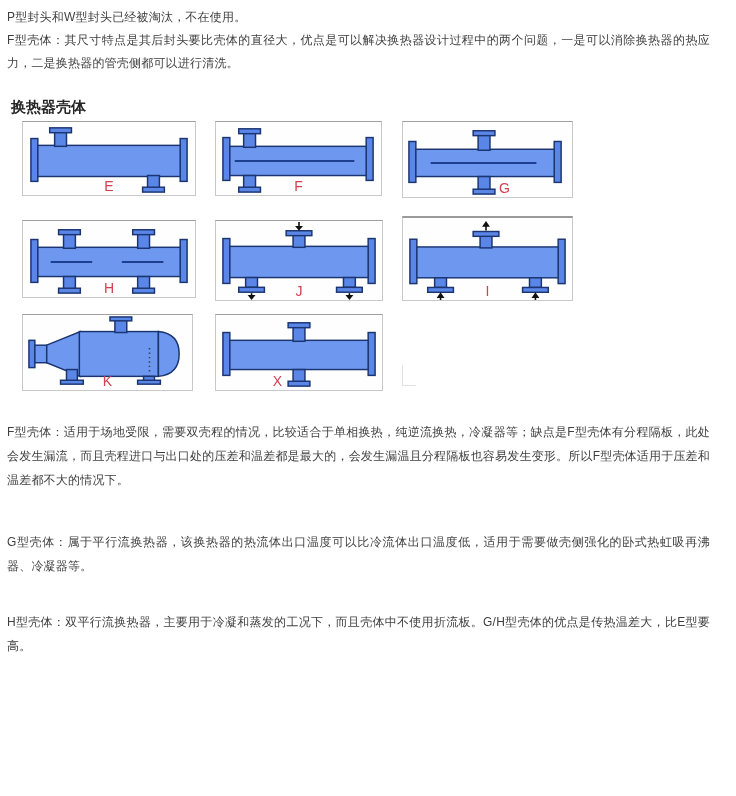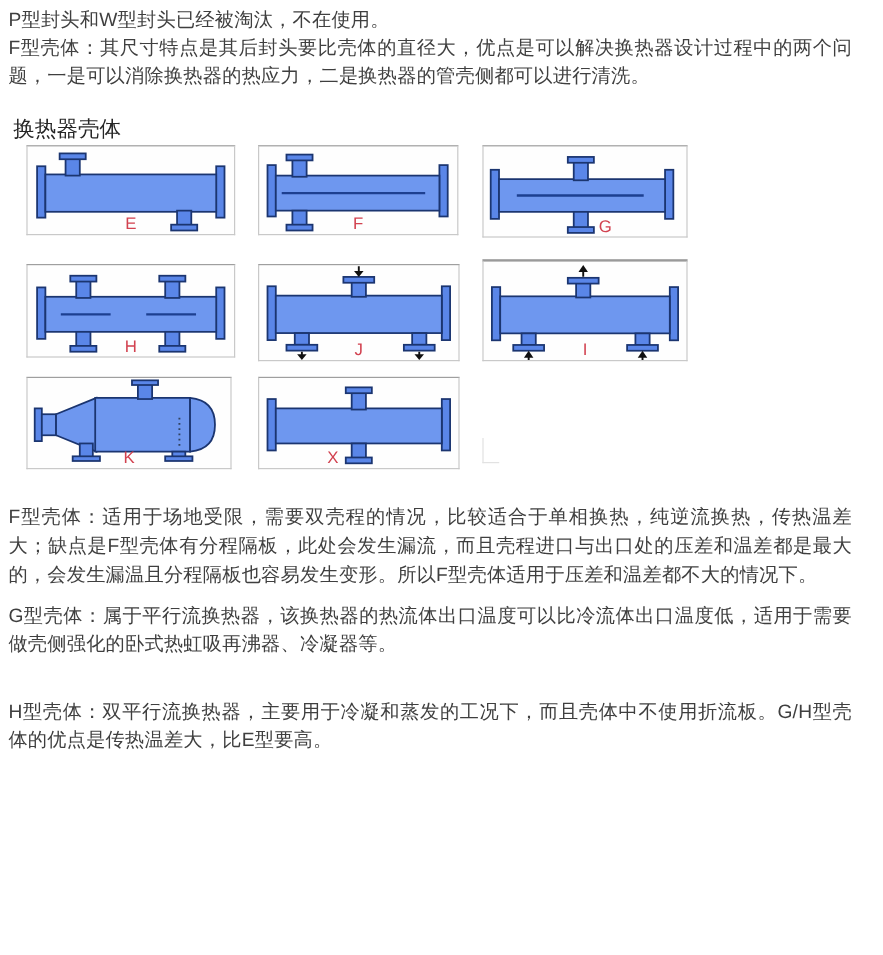--- a/index.html
+++ b/index.html
@@ -7,27 +7,27 @@
     --shell-fill:#6e97ef; --shell-stroke:#1b3570; --shell-flange:#5a86e8;
     --baffle:#1d3f90; --box-border:#c9c9c9; --box-border-top:#9f9f9f; --arrow:#101010;
   }
   html,body{margin:0;padding:0;}
   body{
     width:736px;height:796px;overflow:hidden;background:#ffffff;
     font-family:"Liberation Sans","DejaVu Sans",sans-serif;
   }
   .content{padding:6px 26px 0 7px;}
   p.body-text{
-    margin:0;font-size:16px;line-height:23px;color:var(--text);
+    margin:0;font-size:12px;line-height:23px;color:var(--text);
     text-align:justify;letter-spacing:.2px;
   }
   p.gap-top{margin-top:30px;}
   h3.fig-heading{
-    margin:22px 0 4px 4px;font-size:18px;line-height:20px;
-    color:var(--heading);font-weight:normal;
+    margin:22px 0 4px 4px;font-size:15px;line-height:20px;
+    color:var(--heading);font-weight:bold;
   }
   .figure{position:relative;height:272px;margin-left:4px;}
   .shell-box{
     position:absolute;background:#fefefe;
     border:1px solid var(--box-border);border-top:1px solid var(--box-border-top);
     box-sizing:border-box;
   }
   .shell-box svg{position:absolute;left:0;top:0;width:100%;height:100%;}
   .shell-label{
     position:absolute;bottom:1px;left:50%;transform:translateX(-50%);
@@ -197,18 +197,18 @@
         <rect class="sh-fl" x="78" y="56" width="12" height="13"></rect>
         <rect class="sh-fl" x="73" y="68" width="22" height="5"></rect>
       </svg>
       <span class="shell-label shift-left">X</span>
     </div>
 
     <div class="ghost-corner"></div>
   </div>
 
   <div class="desc-block">
-    <p class="body-text" style="margin-top:27px;">F型壳体：适用于场地受限，需要双壳程的情况，比较适合于单相换热，纯逆流换热，传热温差大；缺点是F型壳体有分程隔板，此处会发生漏流，而且壳程进口与出口处的压差和温差都是最大的，会发生漏温且分程隔板也容易发生变形。所以F型壳体适用于压差和温差都不大的情况下。</p>
-    <p class="body-text" style="margin-top:10px;">G型壳体：属于平行流换热器，该换热器的热流体出口温度可以比冷流体出口温度低，适用于需要做壳侧强化的卧式热虹吸再沸器、冷凝器等。</p>
+    <p class="body-text" style="margin-top:27px;">F型壳体：适用于场地受限，需要双壳程的情况，比较适合于单相换热，纯逆流换热，冷凝器等；缺点是F型壳体有分程隔板，此处会发生漏流，而且壳程进口与出口处的压差和温差都是最大的，会发生漏温且分程隔板也容易发生变形。所以F型壳体适用于压差和温差都不大的情况下。</p>
+    <p class="body-text" style="margin-top:38px;">G型壳体：属于平行流换热器，该换热器的热流体出口温度可以比冷流体出口温度低，适用于需要做壳侧强化的卧式热虹吸再沸器、冷凝器等。</p>
     <p class="body-text" style="margin-top:32px;">H型壳体：双平行流换热器，主要用于冷凝和蒸发的工况下，而且壳体中不使用折流板。G/H型壳体的优点是传热温差大，比E型要高。</p>
   </div>
 
 </div>
 
 </body></html>

